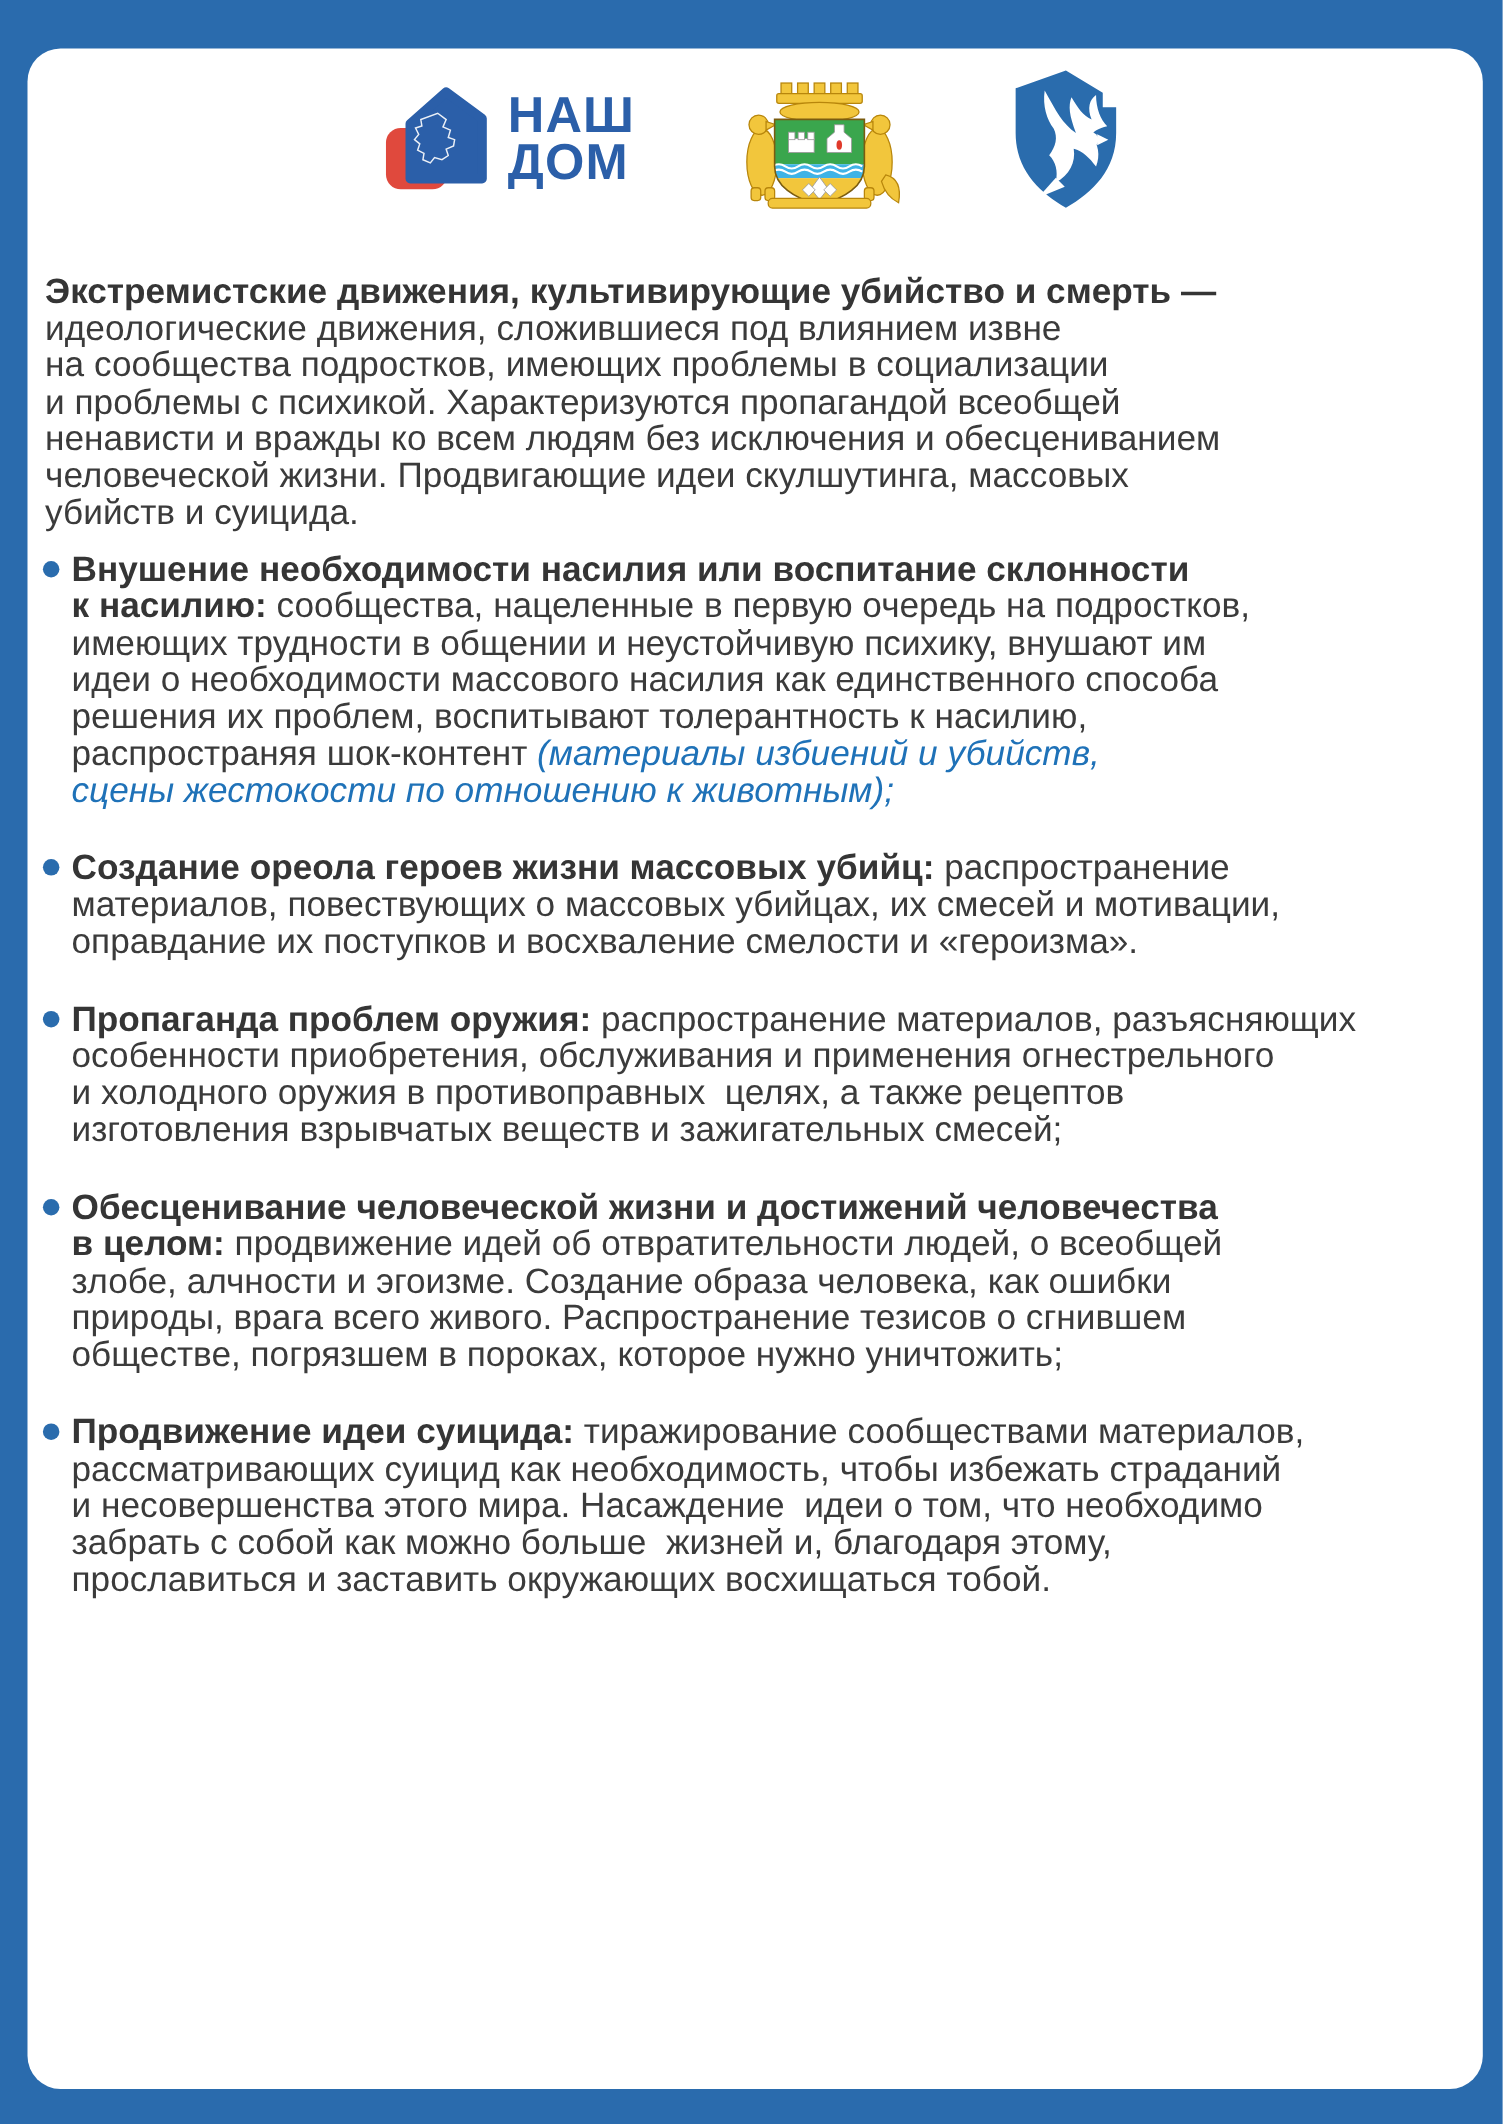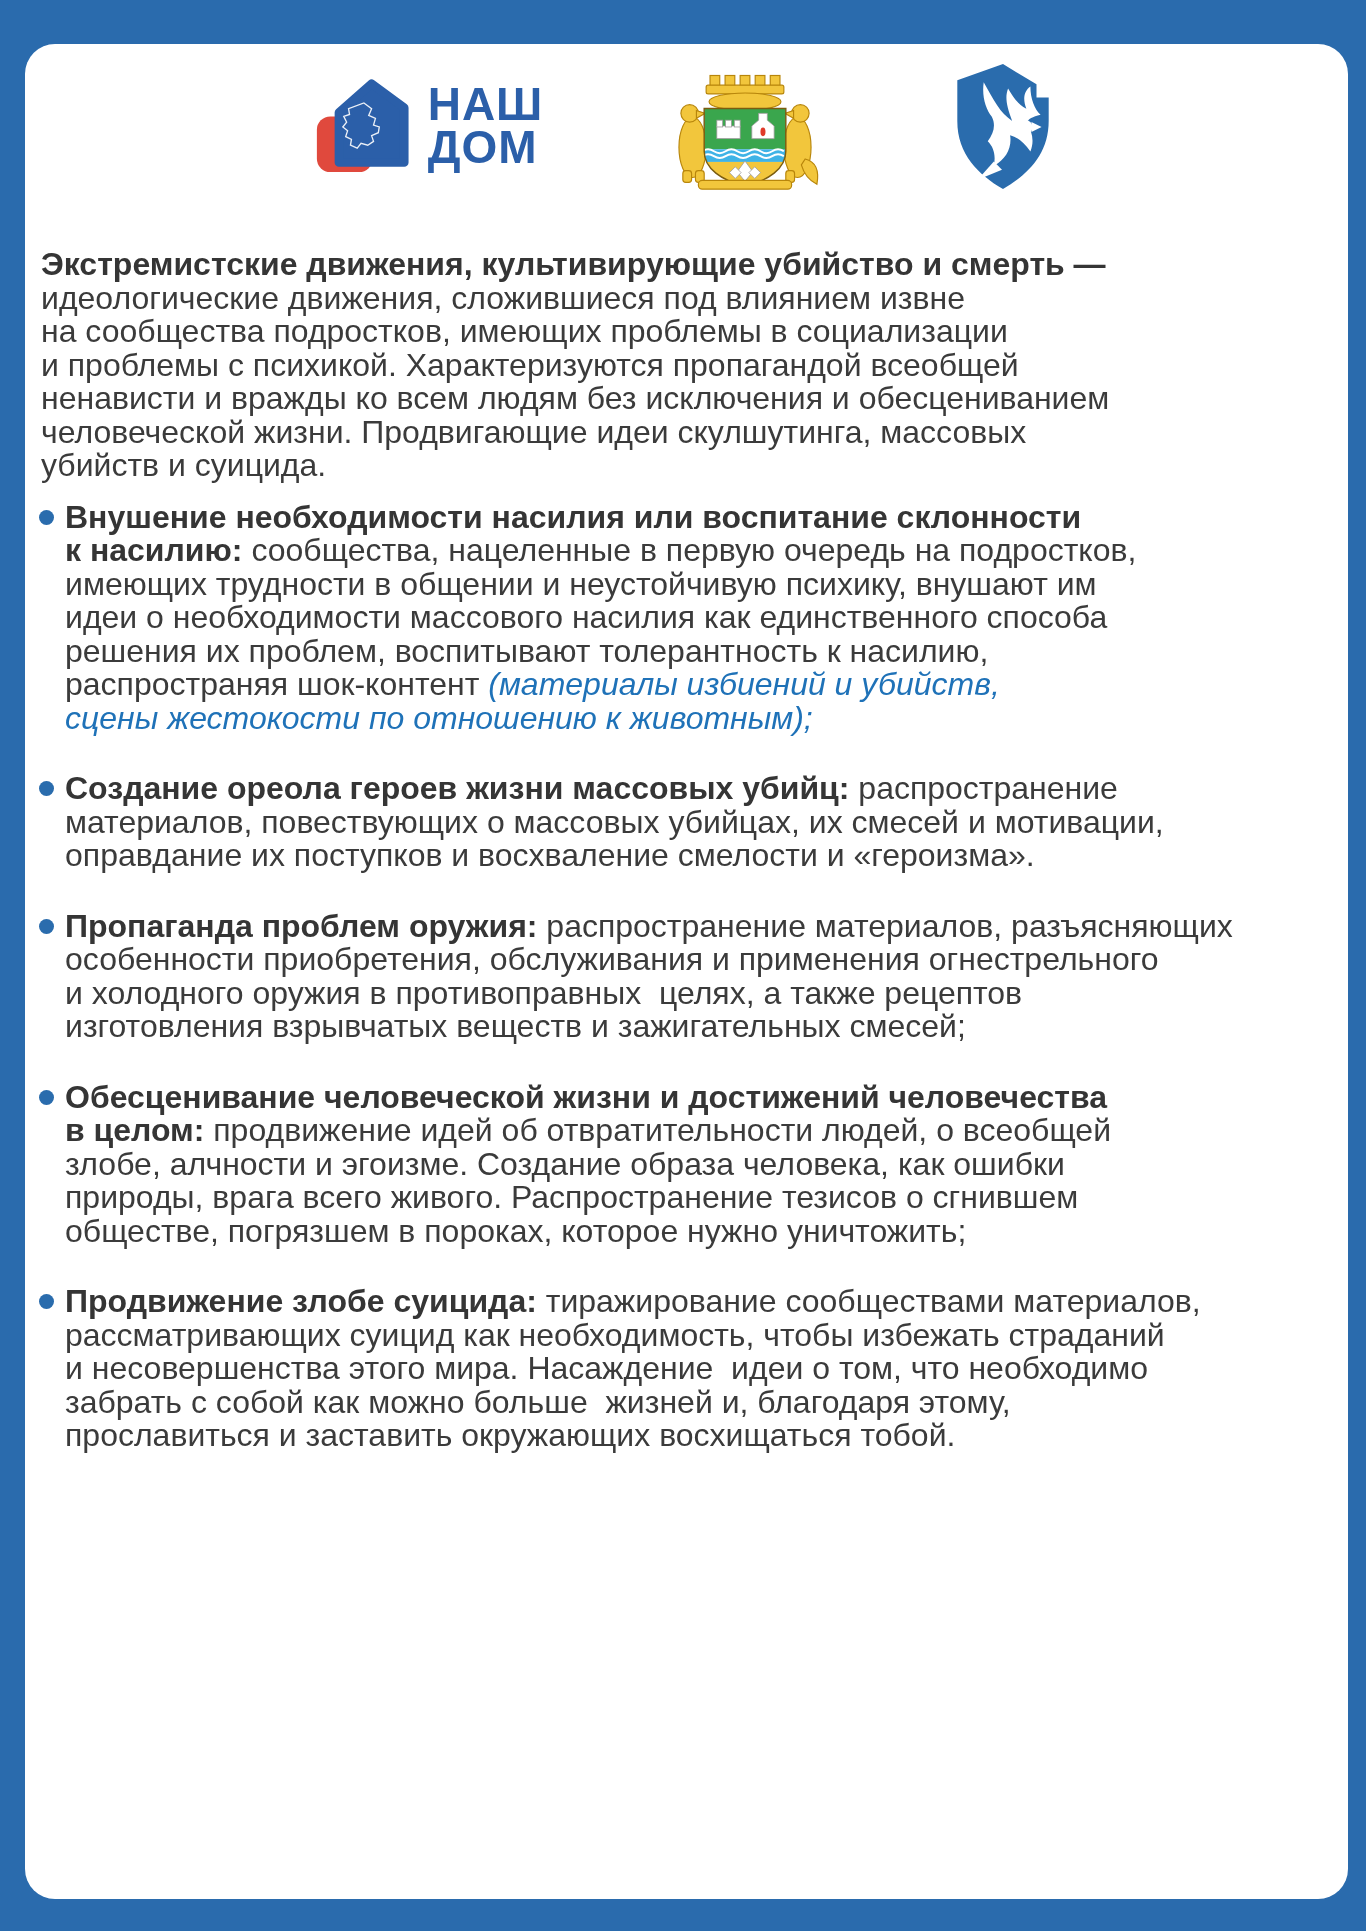--- a/index.html
+++ b/index.html
@@ -9,21 +9,21 @@
     position:relative;
     font-family:"Liberation Sans",sans-serif;
   }
   .card{
     position:absolute;left:25px;top:44px;right:18px;bottom:32px;
     background:#ffffff;border-radius:30px;
     overflow:hidden;
   }
   .logo-row{
     display:flex;justify-content:center;align-items:center;
-    gap:104px;margin-top:14px;height:136px;
+    gap:70px;margin-top:14px;height:136px;
   }
   .nash-dom{display:flex;align-items:center;gap:18px;}
   .nash-dom-text{
     color:#2b5fa9;font-weight:bold;font-size:46px;line-height:0.94;
     letter-spacing:1px;
   }
   .content{
     padding:0 18px 0 16px;
     color:#3b3b3b;font-size:32px;line-height:33.5px;
   }
@@ -155,21 +155,21 @@
 </span></li>
       <li><span class="dot"></span><span class="b">Пропаганда проблем оружия:</span><span> распространение материалов, разъясняющих
 особенности приобретения, обслуживания и применения огнестрельного
 и холодного оружия в противоправных  целях, а также рецептов
 изготовления взрывчатых веществ и зажигательных смесей;</span><span class="aside"></span></li>
       <li><span class="dot"></span><span class="b">Обесценивание человеческой жизни и достижений человечества
 в целом:</span><span> продвижение идей об отвратительности людей, о всеобщей
 злобе, алчности и эгоизме. Создание образа человека, как ошибки
 природы, врага всего живого. Распространение тезисов о сгнившем
 обществе, погрязшем в пороках, которое нужно уничтожить;</span><span class="aside"></span></li>
-      <li><span class="dot"></span><span class="b">Продвижение злобе суицида:</span><span> тиражирование сообществами материалов,
+      <li><span class="dot"></span><span class="b">Продвижение идеи суицида:</span><span> тиражирование сообществами материалов,
 рассматривающих суицид как необходимость, чтобы избежать страданий
 и несовершенства этого мира. Насаждение  идеи о том, что необходимо
 забрать с собой как можно больше  жизней и, благодаря этому,
 прославиться и заставить окружающих восхищаться тобой.</span><span class="aside"></span></li>
     </ul>
 
   </div>
 </div>
 
 </body></html>

